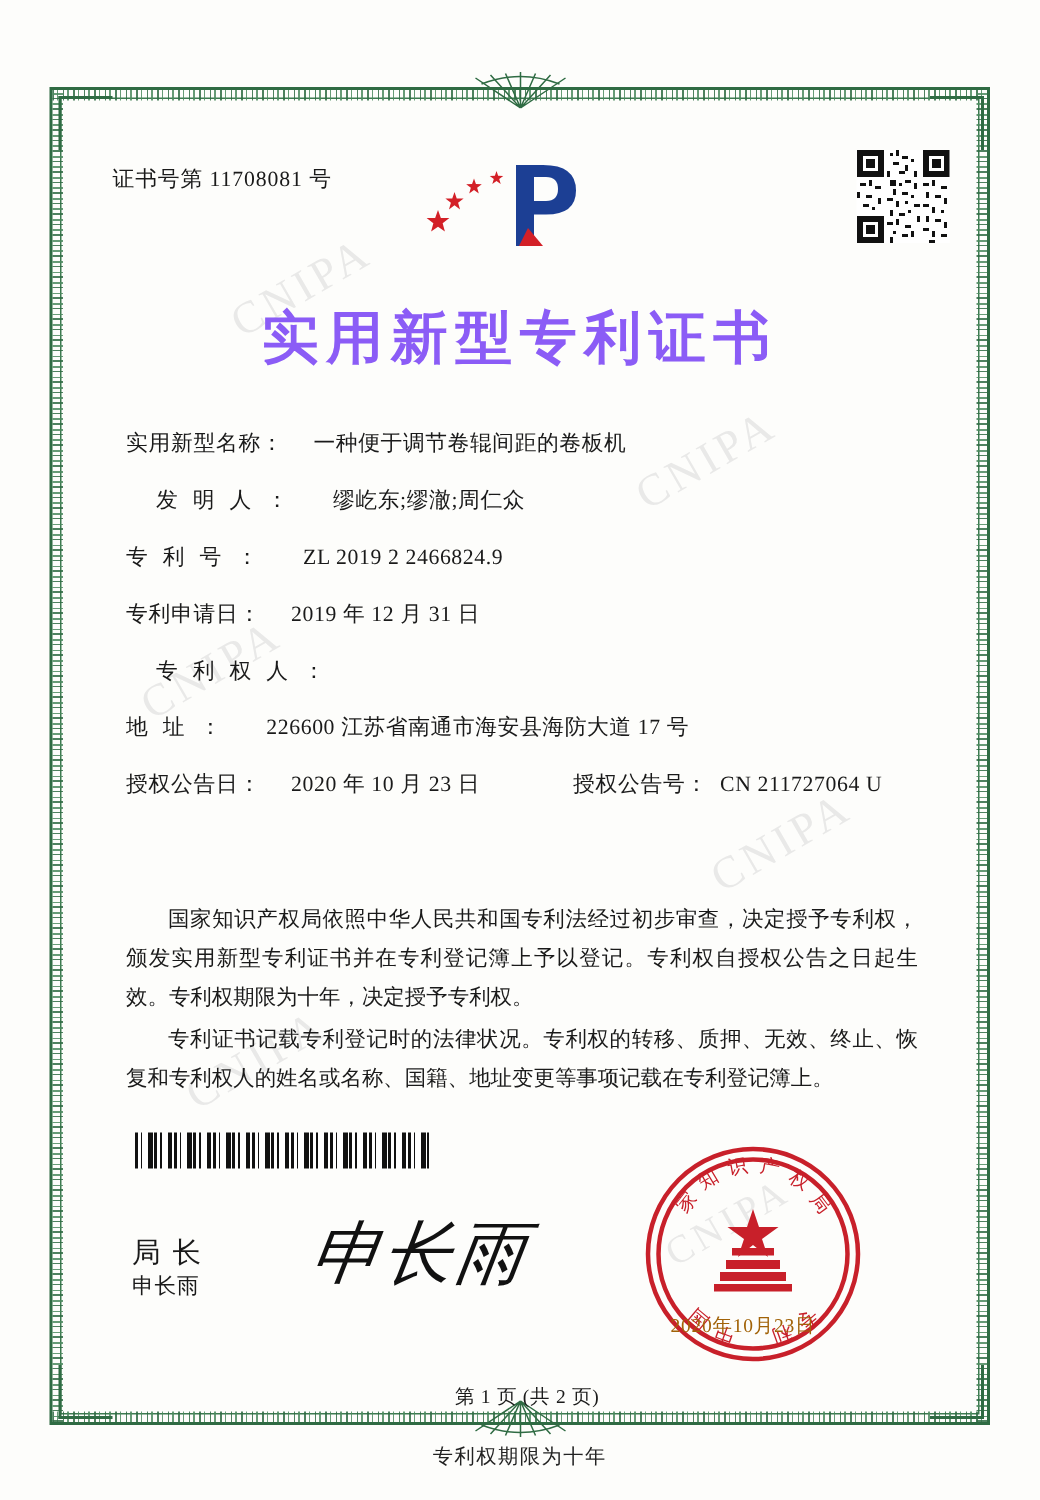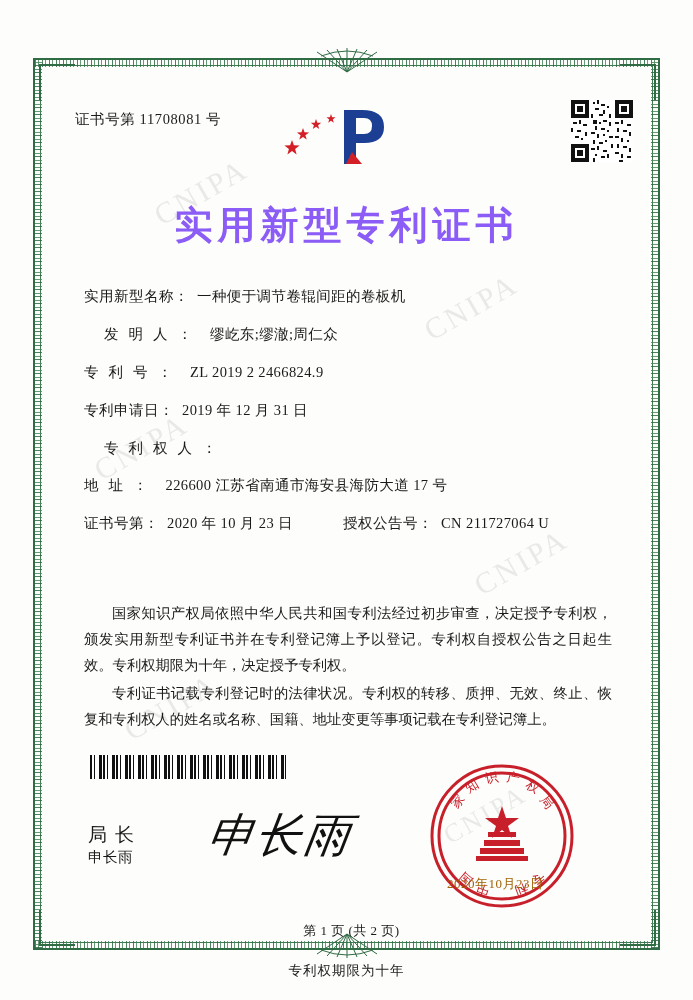--- a/index.html
+++ b/index.html
@@ -153,20 +153,21 @@
     left: 84px;
     top: 288px;
     width: 530px;
   }
   .row {
     display: flex;
     align-items: baseline;
     font-size: 14.5px;
     margin-bottom: 20.5px;
     line-height: 1.2;
+    gap: 12px;
   }
   .label {
     white-space: nowrap;
     letter-spacing: .5px;
   }
   .label.sp2 { letter-spacing: 10px; margin-left: 20px; }
   .label.sp3 { letter-spacing: 10px; }
   .value {
     margin-left: 8px;
     letter-spacing: .4px;
@@ -417,21 +418,21 @@
       <span class="value">2019 年 12 月 31 日</span>
     </div>
     <div class="row">
       <span class="label sp2">专利权人：</span>
     </div>
     <div class="row">
       <span class="label sp3">地址：</span>
       <span class="value">226600 江苏省南通市海安县海防大道 17 号</span>
     </div>
     <div class="row two-col">
-      <span class="label">证书号第：</span>
+      <span class="label">授权公告日：</span>
       <span class="value">2020 年 10 月 23 日</span>
       <span class="col-b">
         <span class="label">授权公告号：</span>
         <span class="value">CN 211727064 U</span>
       </span>
     </div>
   </div>
 
   <div class="paras">
     <p>国家知识产权局依照中华人民共和国专利法经过初步审查，决定授予专利权，颁发实用新型专利证书并在专利登记簿上予以登记。专利权自授权公告之日起生效。专利权期限为十年，决定授予专利权。</p>

